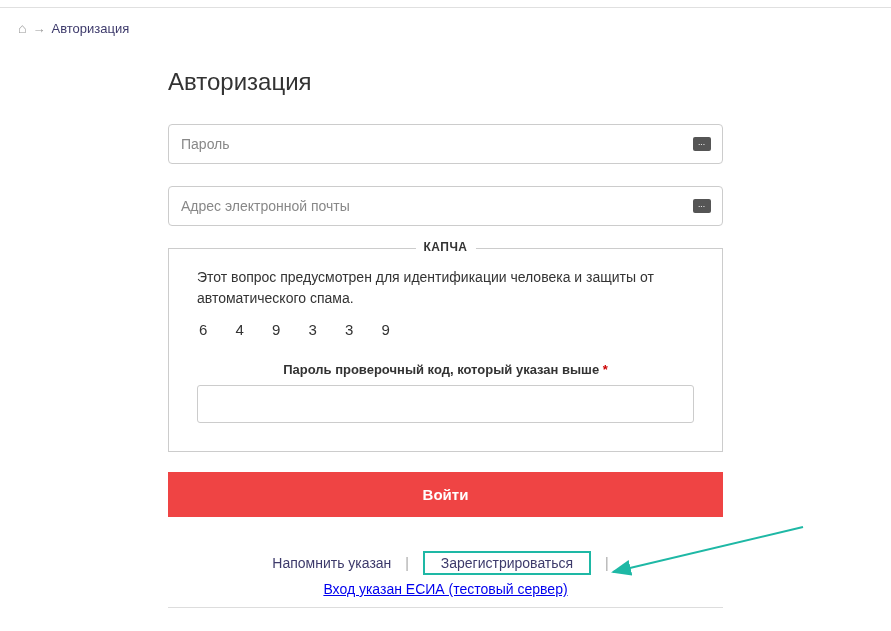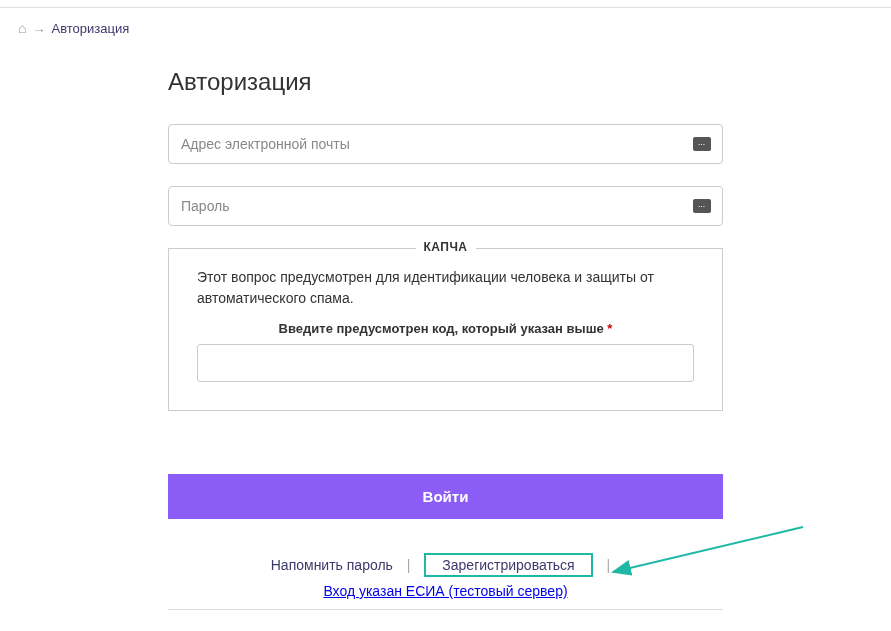--- a/index.html
+++ b/index.html
@@ -79,21 +79,21 @@
       justify-content: center;
       color: #fff;
       font-size: 4px;
       letter-spacing: 1px;
     }
     .captcha-box {
       border: 1px solid #ccc;
       padding: 18px 28px 28px;
       position: relative;
       margin-top: 8px;
-      margin-bottom: 63px;
+      margin-bottom: 20px;
     }
     .captcha-legend {
       position: absolute;
       top: -9px;
       left: 50%;
       transform: translateX(-50%);
       background: #fff;
       padding: 0 8px;
       font-size: 12px;
       font-weight: bold;
@@ -127,21 +127,21 @@
     .captcha-input {
       width: 100%;
       padding: 10px;
       border: 1px solid #ccc;
       border-radius: 3px;
       font-size: 14px;
     }
     .submit-btn {
       width: 100%;
       padding: 14px;
-      background: #8b5cf6;
+      background: #ef4444;
       color: #fff;
       border: none;
       font-size: 15px;
       font-weight: bold;
       cursor: pointer;
       margin-bottom: 34px;
     }
     .links-row {
       text-align: center;
       font-size: 14px;
@@ -185,43 +185,44 @@
 <div class="breadcrumb">
   <span class="home-icon">⌂</span>
   <span class="arrow">→</span>
   <span class="crumb">Авторизация</span>
 </div>
 
 <div class="main">
   <h1 class="page-title">Авторизация</h1>
 
   <div class="input-wrap">
+    <input type="password" class="text-input" placeholder="Пароль" style="">
+    <span class="input-icon">•••</span>
+  </div>
+
+  <div class="input-wrap">
     <input type="text" class="text-input" placeholder="Адрес электронной почты" style="">
-    <span class="input-icon">•••</span>
-  </div>
-
-  <div class="input-wrap">
-    <input type="password" class="text-input" placeholder="Пароль" style="">
     <span class="input-icon">•••</span>
   </div>
 
   <div class="captcha-box">
     <div class="captcha-legend">КАПЧА</div>
     <div class="captcha-desc">Этот вопрос предусмотрен для идентификации человека и защиты от автоматического спама.</div>
+    <div class="captcha-code">6 4 9 3 3 9</div>
     <div class="captcha-label">
-      <span>Введите предусмотрен код, который указан выше</span>
+      <span>Пароль проверочный код, который указан выше</span>
       <span class="req-star">*</span>
     </div>
     <input type="text" class="captcha-input" style="">
   </div>
 
   <button class="submit-btn">Войти</button>
 
   <div class="links-row">
-    <a href="#">Напомнить пароль</a>
+    <a href="#">Напомнить указан</a>
     <span class="sep">|</span>
     <a href="#" class="register-link">Зарегистрироваться</a>
     <span class="sep">|</span>
   </div>
   <div class="esia-row">
     <a href="#">Вход указан ЕСИА (тестовый сервер)</a>
   </div>
 </div>
 
 <div class="bottom-line"></div>

